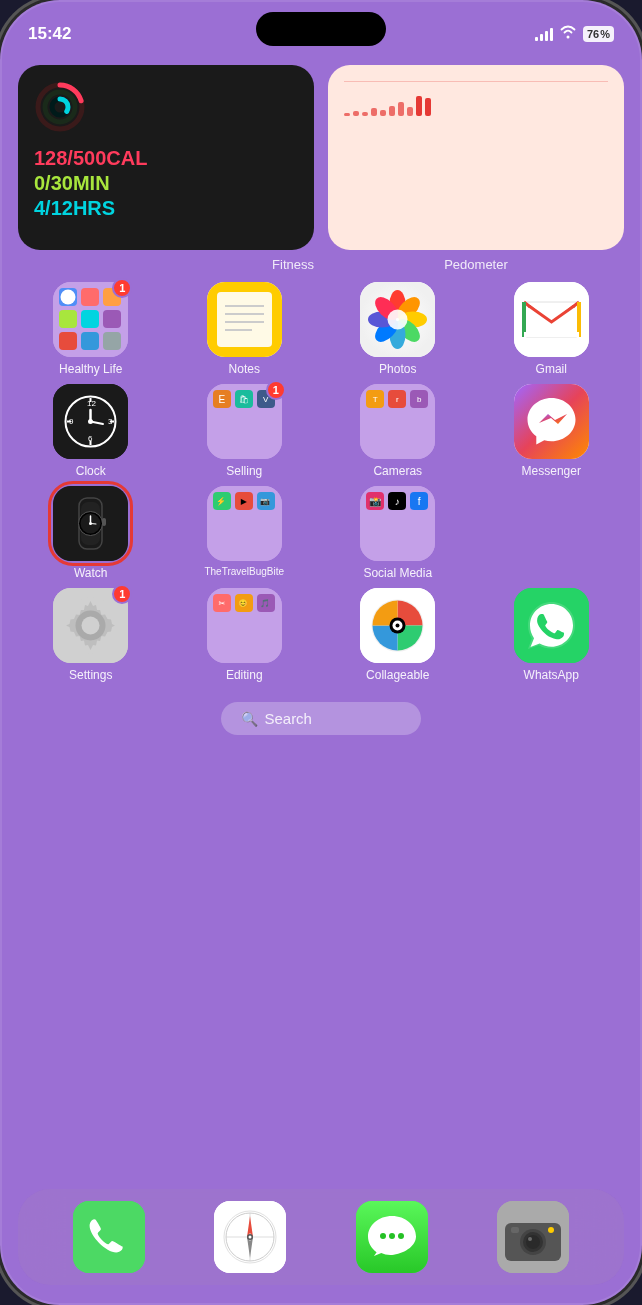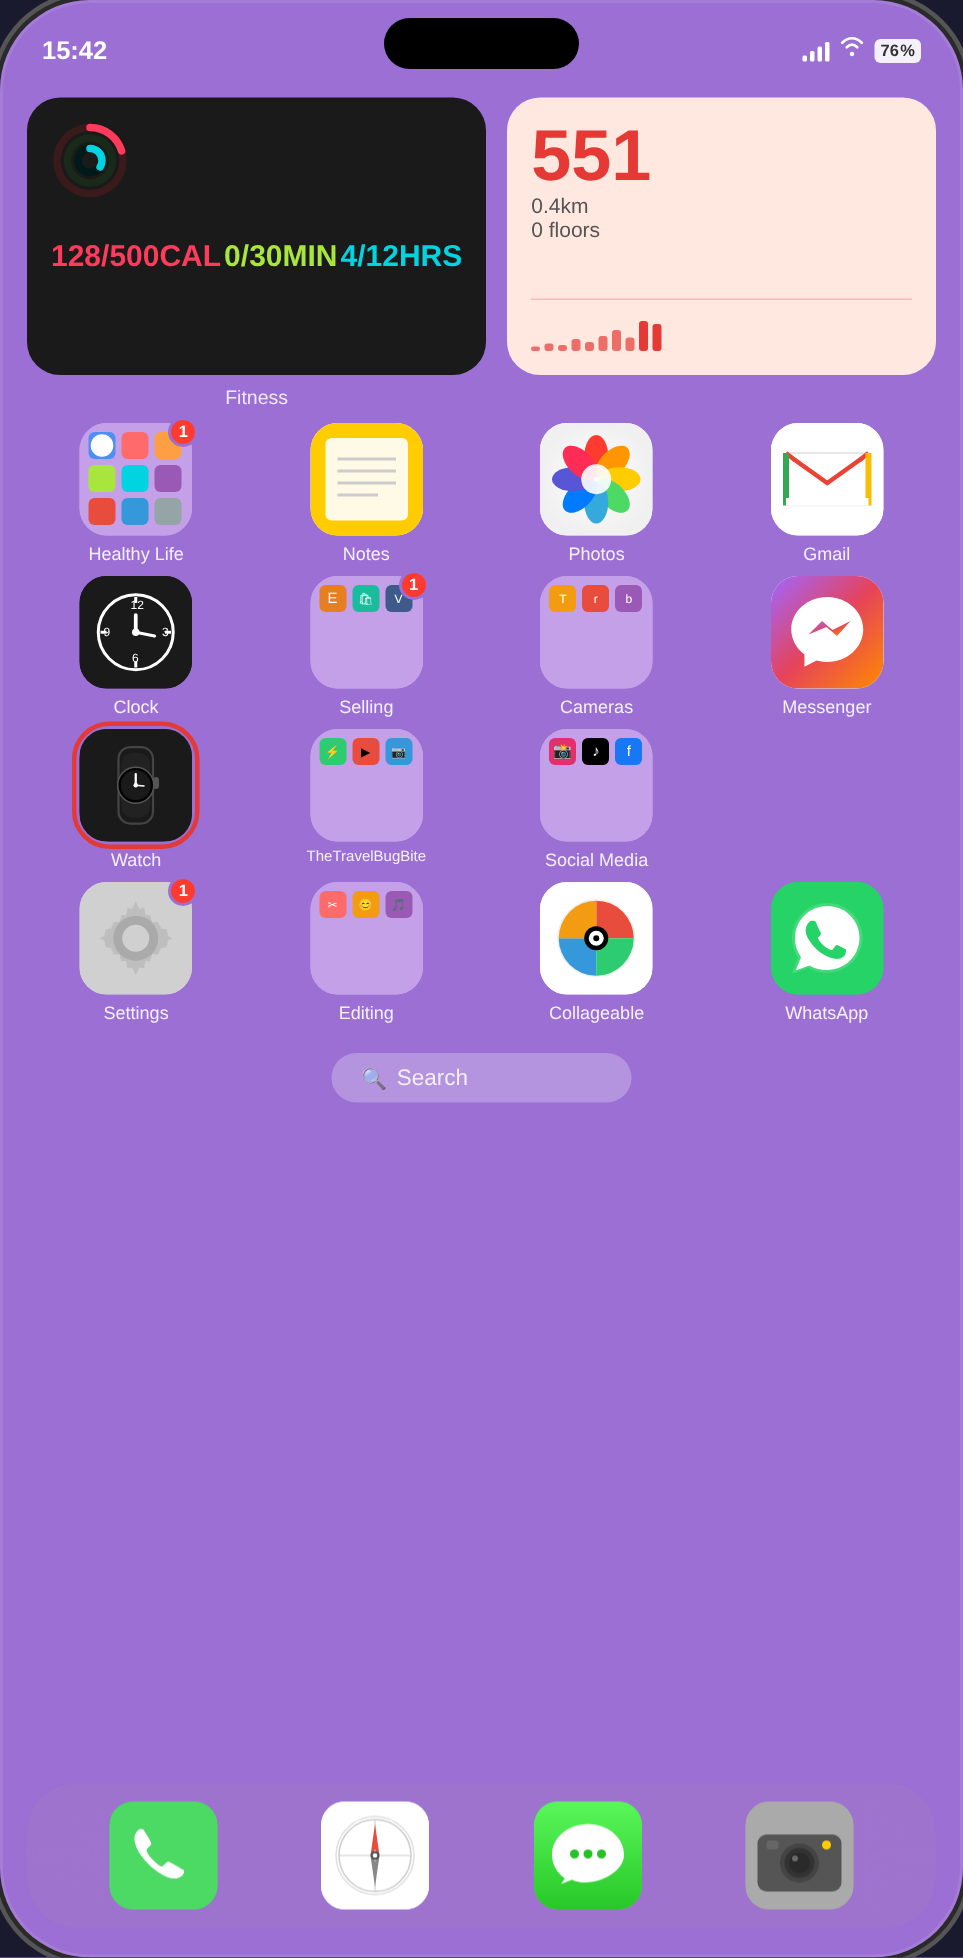--- a/index.html
+++ b/index.html
@@ -121,33 +121,32 @@
       height: 185px;
       position: relative;
     }
     .fitness-ring {
       width: 52px;
       height: 52px;
       margin-bottom: 10px;
     }
     .fitness-stats {
       display: flex;
-      flex-direction: row;
+      flex-direction: column;
       gap: 2px;
-      margin-top: 12px;
     }
     .fitness-cal { color: #ff3b5c; font-size: 20px; font-weight: 700; }
     .fitness-min { color: #a8e63d; font-size: 20px; font-weight: 700; }
     .fitness-hrs { color: #00d4e0; font-size: 20px; font-weight: 700; }
     .widget-fitness-label {
       position: absolute;
       bottom: -22px;
       left: 0;
       right: 0;
-      text-align: center;
+      text-align: right;
       color: rgba(255,255,255,0.85);
       font-size: 13px;
     }
     .widget-pedometer {
       flex: 1;
       background: #ffe8e0;
       border-radius: 22px;
       padding: 16px;
       height: 185px;
       position: relative;
@@ -357,41 +356,37 @@
             <span class="fitness-cal">128/500CAL</span>
             <span class="fitness-min">0/30MIN</span>
             <span class="fitness-hrs">4/12HRS</span>
           </div>
         </div>
         <div class="widget-fitness-label">Fitness</div>
       </div>
 
       <div style="flex:1;position:relative;">
         <div class="widget-pedometer">
-          <div>
-            <div class="ped-steps">551</div>
-            <div class="ped-km">0.4km</div>
-            <div class="ped-floors">0 floors</div>
-          </div>
           <div style="display:flex;flex-direction:column;gap:0;">
             <div style="height:1px;background:#e53935;opacity:0.25;margin-bottom:4px;"></div>
             <div class="ped-chart">
               <div class="ped-bar" style="height:3px;"></div>
               <div class="ped-bar" style="height:5px;"></div>
               <div class="ped-bar" style="height:4px;"></div>
               <div class="ped-bar" style="height:8px;"></div>
               <div class="ped-bar" style="height:6px;"></div>
               <div class="ped-bar" style="height:10px;"></div>
               <div class="ped-bar" style="height:14px;"></div>
               <div class="ped-bar" style="height:9px;"></div>
               <div class="ped-bar" style="height:20px;opacity:1;"></div>
               <div class="ped-bar" style="height:18px;opacity:1;"></div>
             </div>
           </div>
         </div>
+        <div class="widget-pedometer-label">Pedometer</div>
       </div>
     </div>
 
     <div class="apps-section">
 
       <div class="apps-grid">
 
         <div class="app-item">
           <div class="app-icon icon-healthy-life">
             <div class="badge">1</div>

